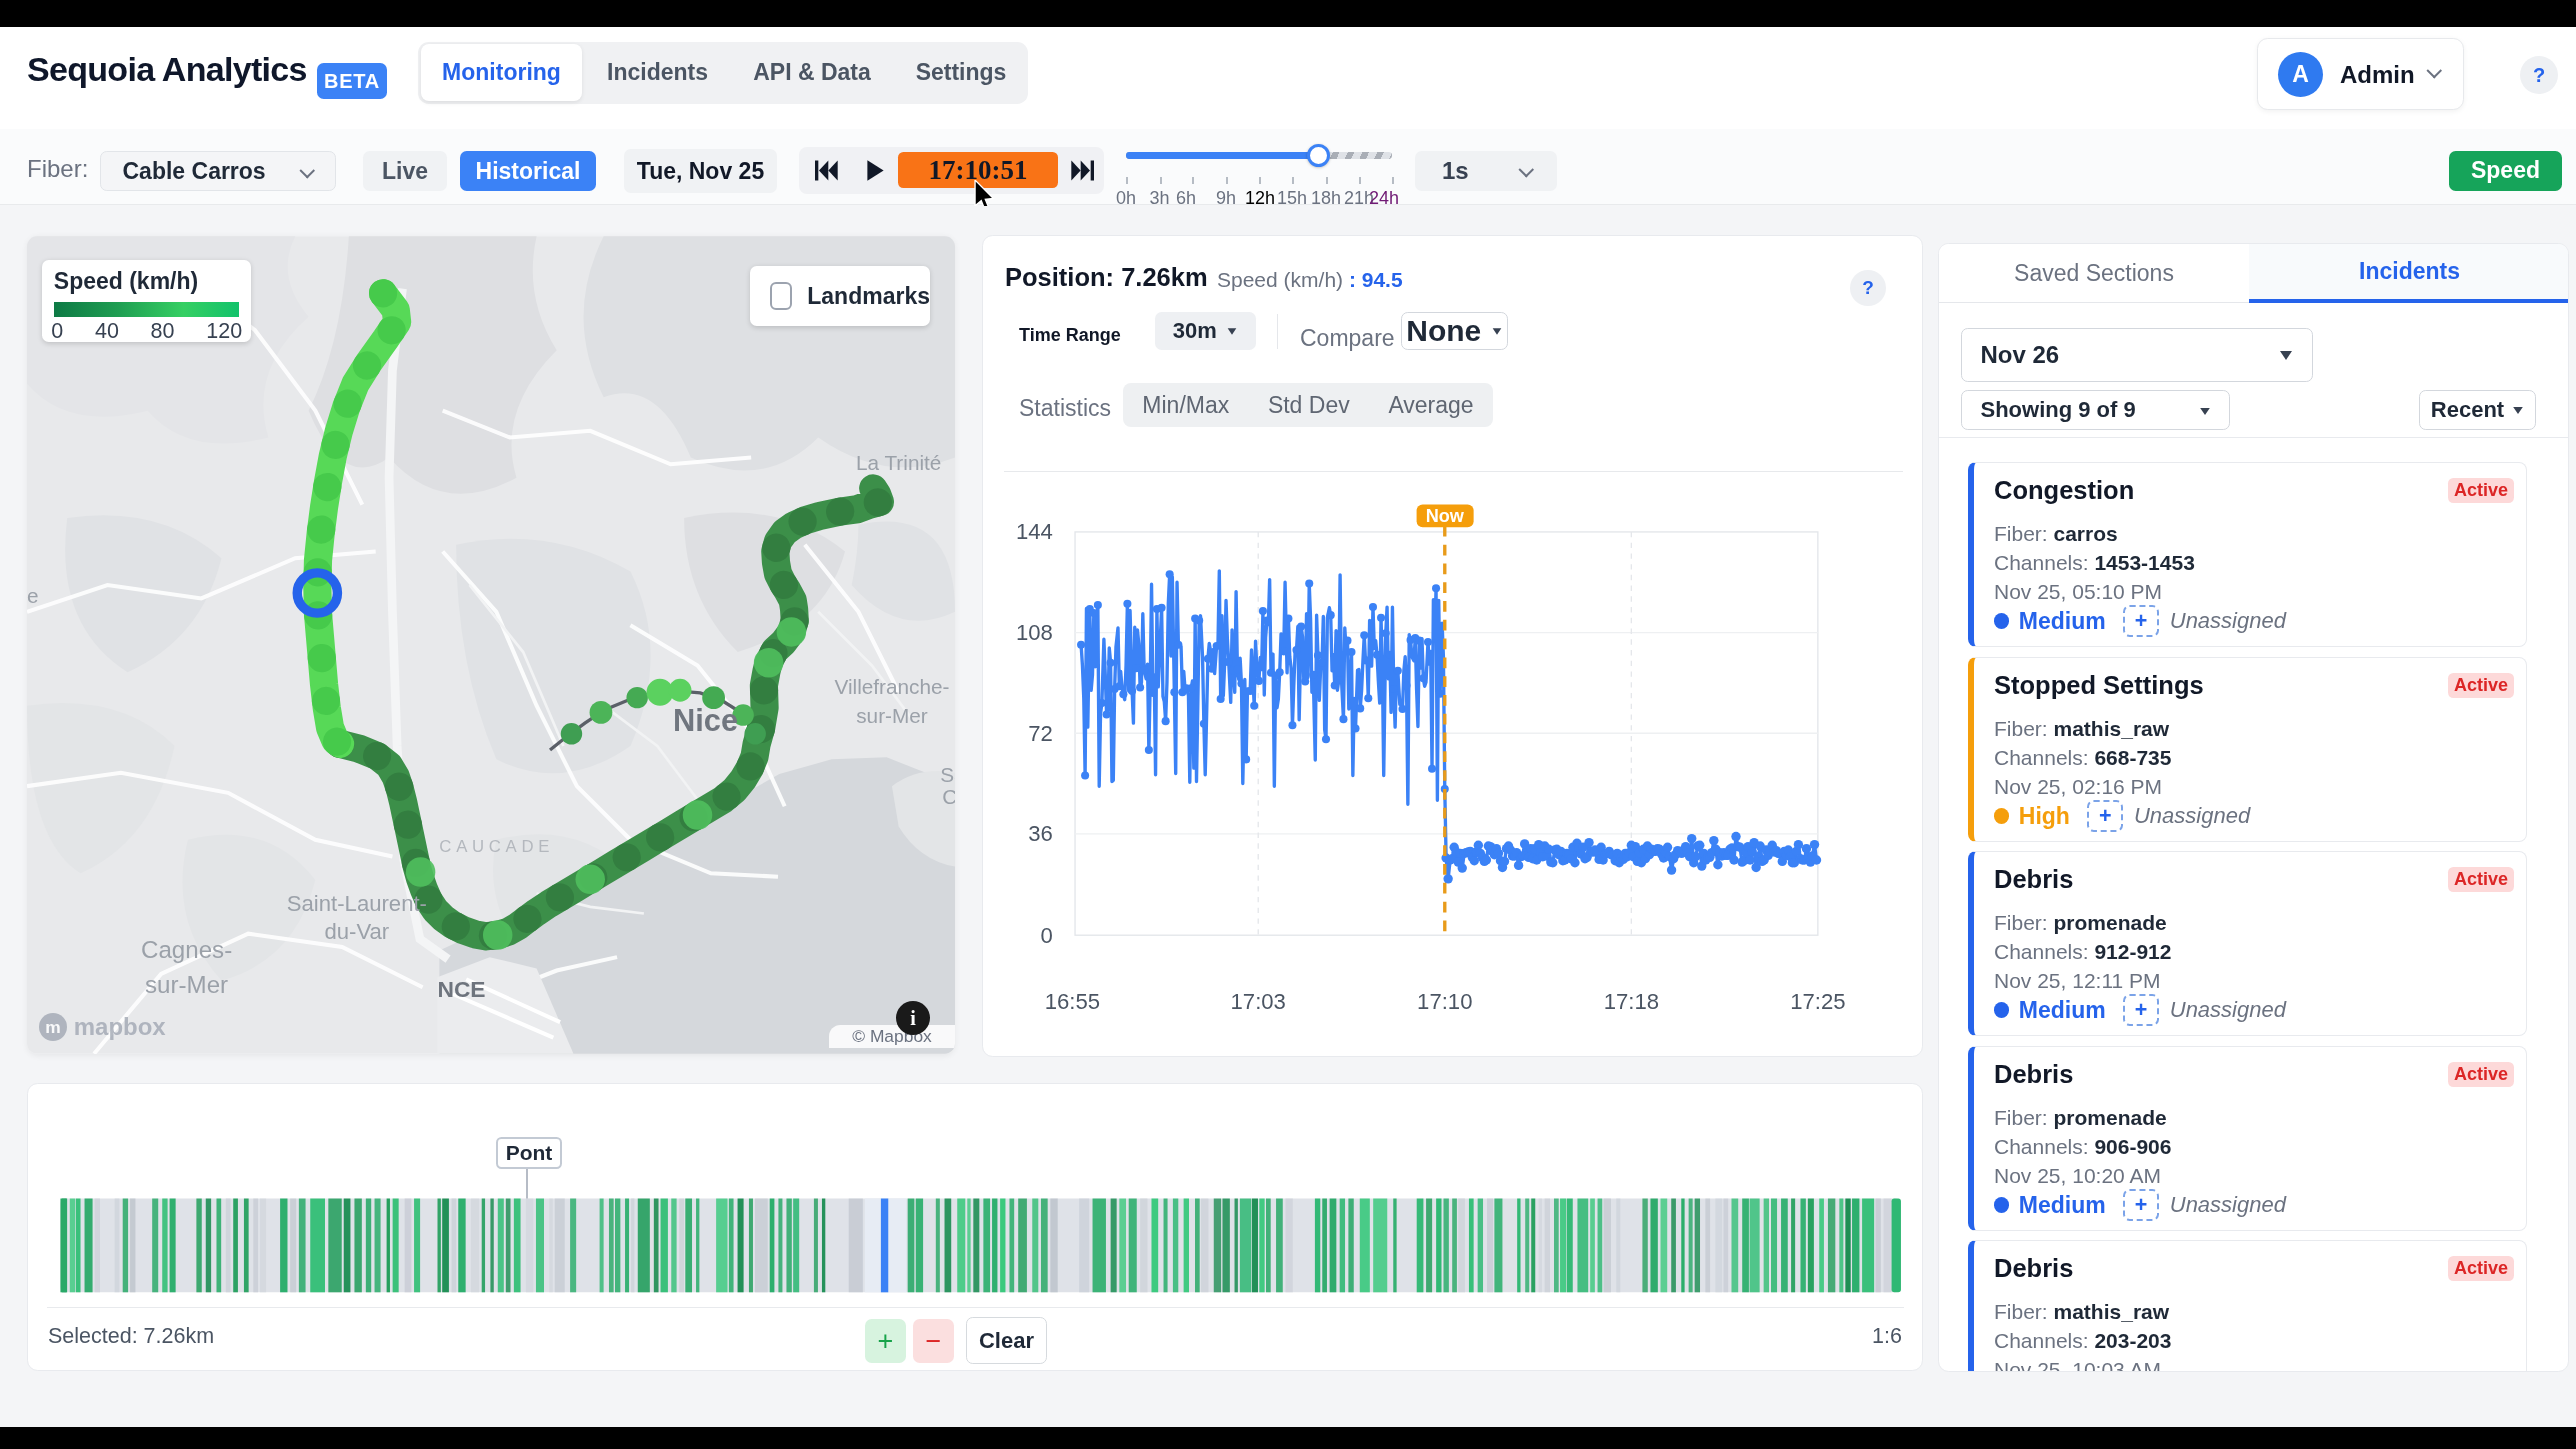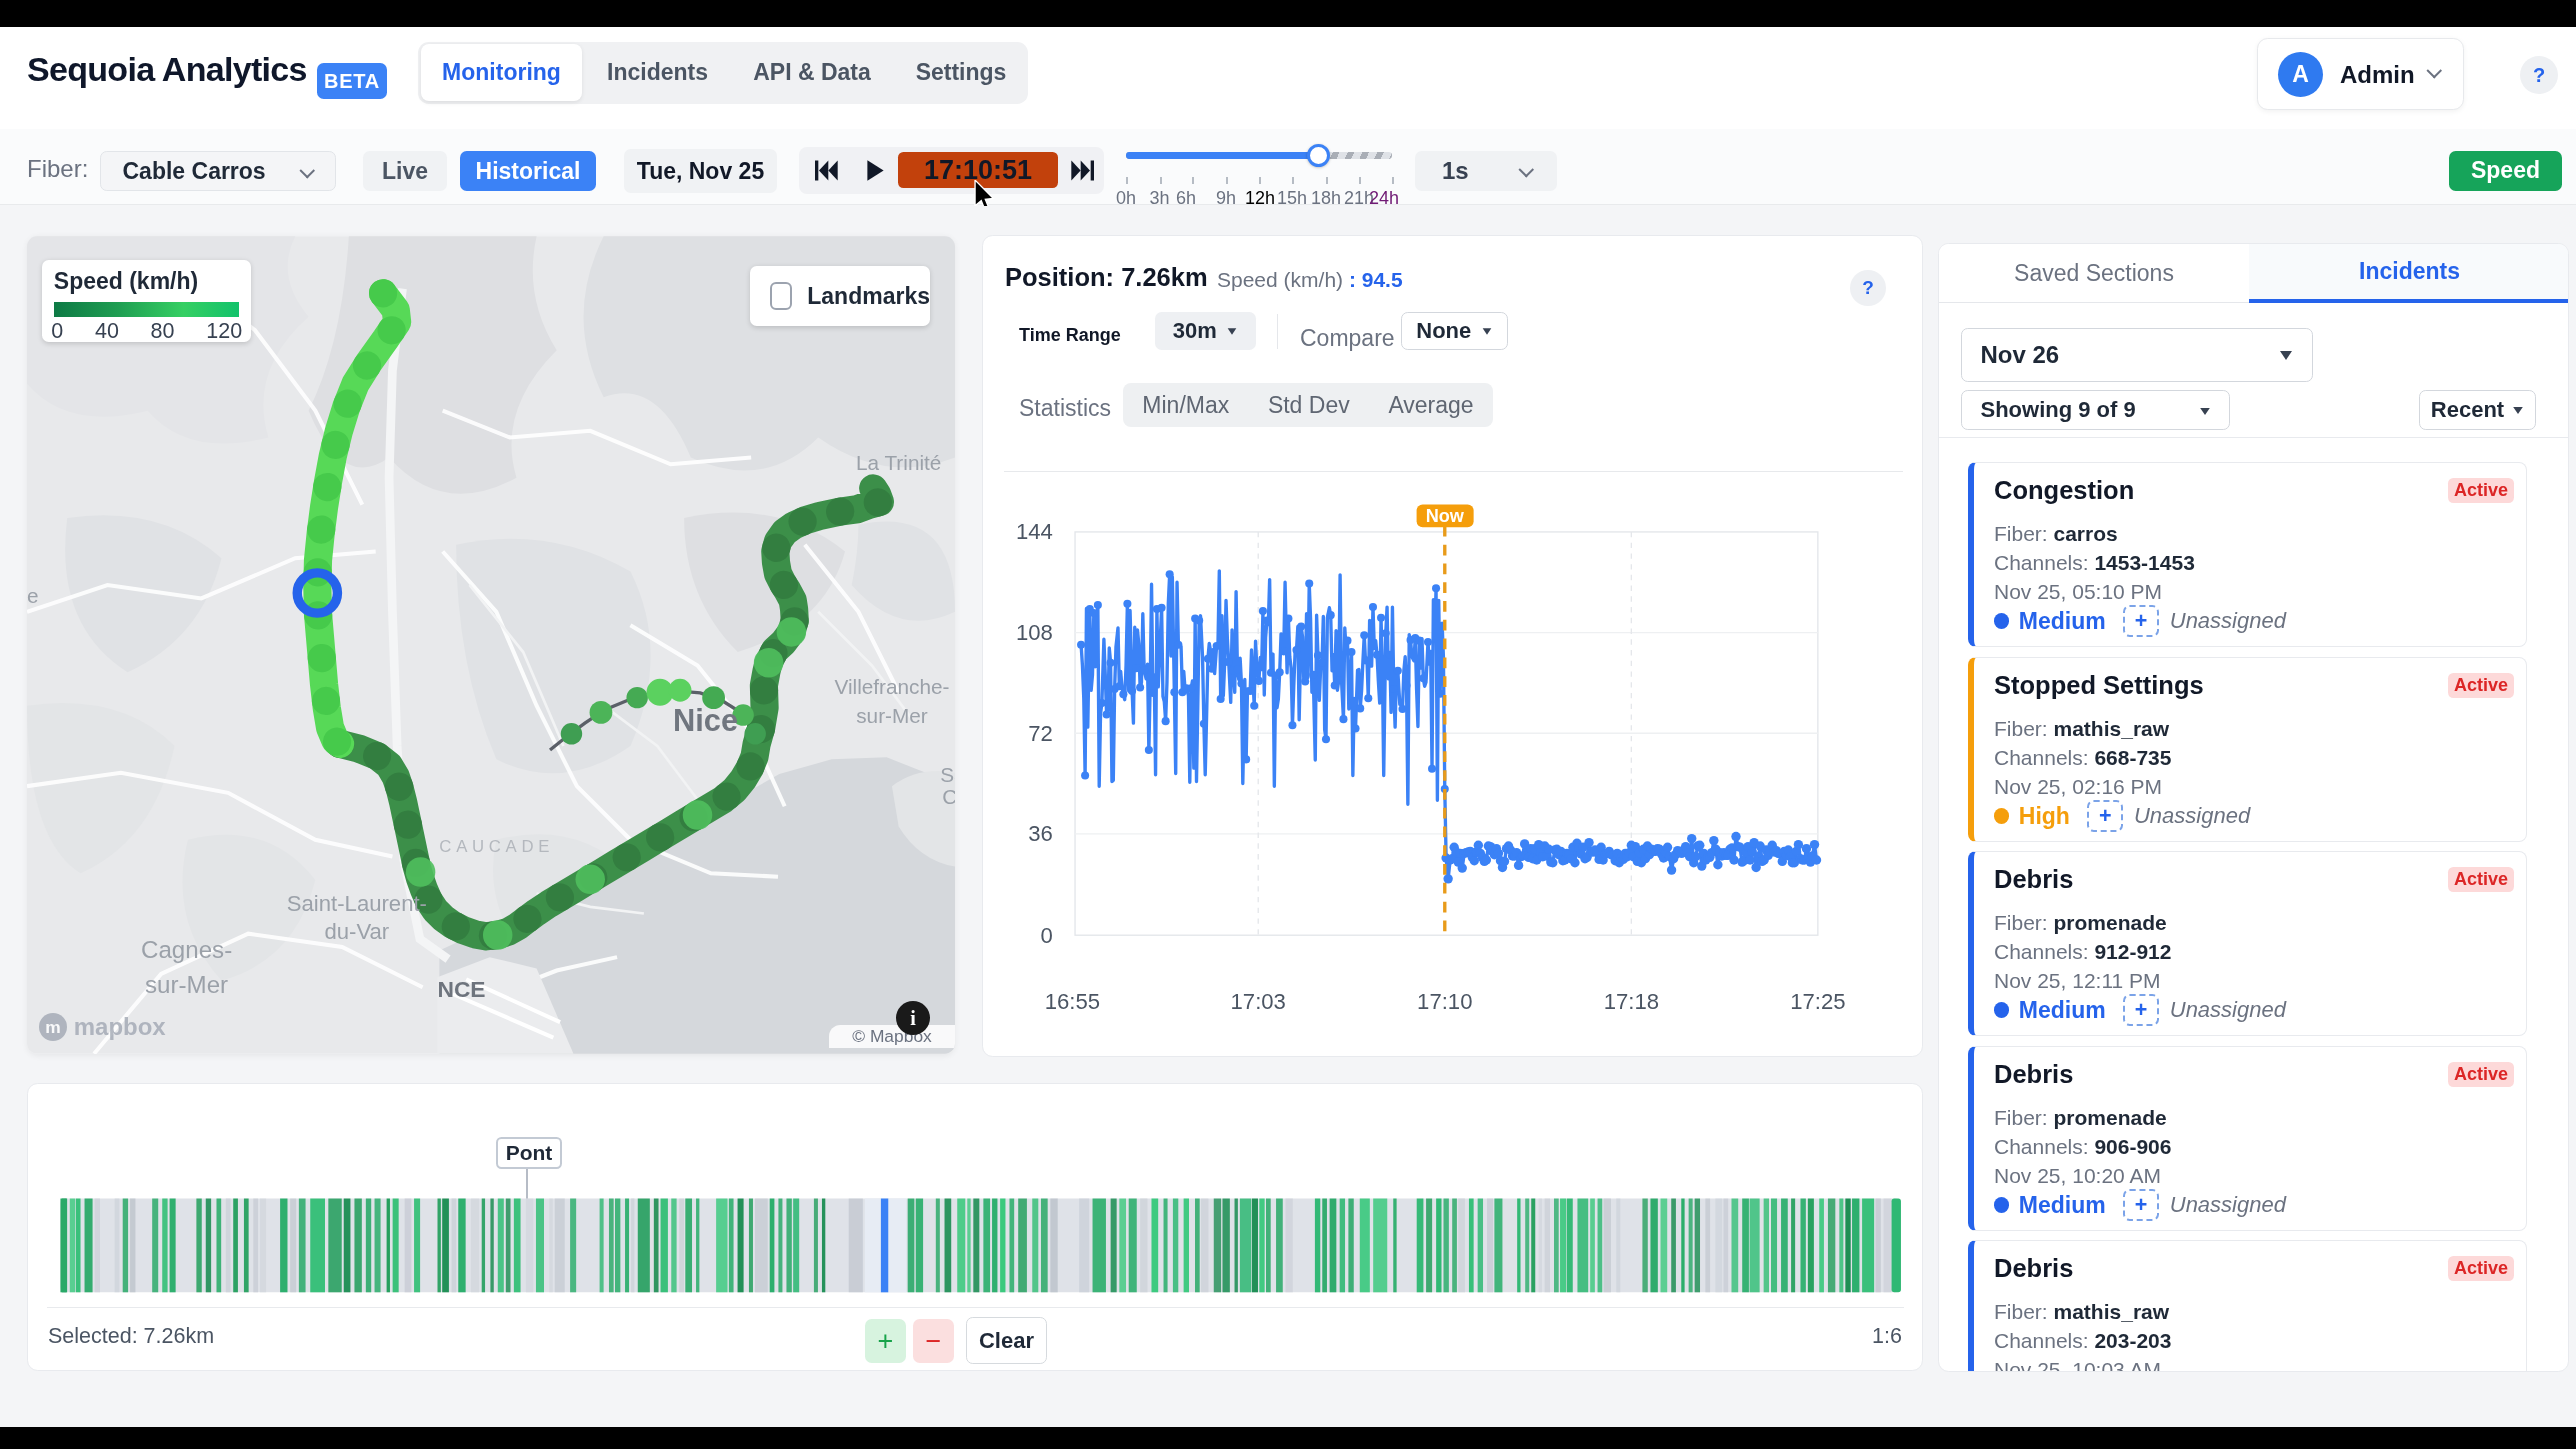--- a/index.html
+++ b/index.html
@@ -43,21 +43,21 @@
     <svg class="abs" style="left:16px;top:12px" width="24" height="23" viewBox="0 0 36 34">
         <g fill="#111827">
           <rect x="0" y="2" width="5" height="30"></rect>
           <path d="M20 17 L34 2 V32 Z"></path>
           <path d="M6 17 L20 2 V32 Z"></path>
         </g>
       </svg>
     <svg class="abs" style="left:67px;top:12px" width="19" height="23" viewBox="0 0 28 34">
         <path d="M2 2 L26 17 L2 32 Z" fill="#111827"></path>
       </svg>
-    <div class="abs" style="left:99px;top:5.4px;width:160px;height:36px;background:#c2410c;border-radius:5.4px;display:flex;align-items:center;justify-content:center;font-family:Liberation Sans, sans-serif;font-size:27px;font-weight:700;color:#111827">17:10:51</div>
+    <div class="abs" style="left:99px;top:5.4px;width:160px;height:36px;background:#f97316;border-radius:5.4px;display:flex;align-items:center;justify-content:center;font-family:Liberation Serif, serif;font-size:27px;font-weight:700;color:#111827">17:10:51</div>
     <svg class="abs" style="left:271px;top:12px" width="24" height="23" viewBox="0 0 36 34">
         <g fill="#111827">
           <rect x="31" y="2" width="5" height="30"></rect>
           <path d="M2 2 L16 17 L2 32 Z"></path>
           <path d="M16 2 L30 17 L16 32 Z"></path>
         </g>
       </svg>
   </div>
   <svg class="abs" style="left:971px;top:51px" width="27" height="34" viewBox="0 0 20 25">
       <path d="M3 0 L3 19 L7.6 15.2 L10.8 23.2 L13.8 22 L10.6 14.2 L16.6 13.6 Z" fill="#000" stroke="#fff" stroke-width="1"></path>
@@ -213,21 +213,21 @@
   <div class="abs" style="left:234px;top:32px;font-size:21px;color:#6b7280">Speed (km/h) <span style="color:#2563eb;font-weight:700">: 94.5</span></div>
   <div class="abs" style="left:867px;top:34px;width:36px;height:36px;border-radius:50%;background:#eef0f3;display:flex;align-items:center;justify-content:center;color:#2563eb;font-size:19px;font-weight:700">?</div>
   <div class="abs" style="left:36px;top:89px;font-size:18px;font-weight:700;color:#111827">Time Range</div>
   <div class="abs" style="left:172px;top:76px;width:101px;height:38px;background:#eef0f3;border-radius:6.7px;display:flex;align-items:center;justify-content:center">
       <span style="font-size:22px;font-weight:700;color:#1f2937">30m</span>
       <div class="tri" style="margin-left:9.4px;transform:scale(.72)"></div>
     </div>
   <div class="abs" style="left:294px;top:78px;width:1.3px;height:35px;background:#e5e7eb"></div>
   <div class="abs" style="left:317px;top:89px;font-size:23px;color:#6b7280">Compare</div>
   <div class="abs" style="left:418px;top:76px;width:107px;height:38px;background:#fff;border:1.3px solid #d3d7dd;border-radius:6.7px;display:flex;align-items:center;justify-content:center">
-      <span style="font-size:22px;font-weight:700;color:#1f2937">None</span>
+      <span style="font-size:30px;font-weight:700;color:#1f2937">None</span>
       <div class="tri" style="margin-left:9.4px;transform:scale(.72)"></div>
     </div>
   <div class="abs" style="left:36px;top:159px;font-size:23px;color:#6b7280">Statistics</div>
   <div class="abs" style="left:140px;top:147px;width:370px;height:44px;background:#eef0f2;border-radius:8px;display:flex;align-items:center;justify-content:space-around;font-size:23px;color:#5f6672">
       <span>Min/Max</span>
       <span>Std Dev</span>
       <span>Average</span>
     </div>
   <div class="abs" style="left:21px;top:235px;width:899px;height:1.3px;background:#e7e9ec"></div>
   <svg class="abs" style="left:0px;top:0px" width="941" height="822" viewBox="1464 350 1402 1225">

